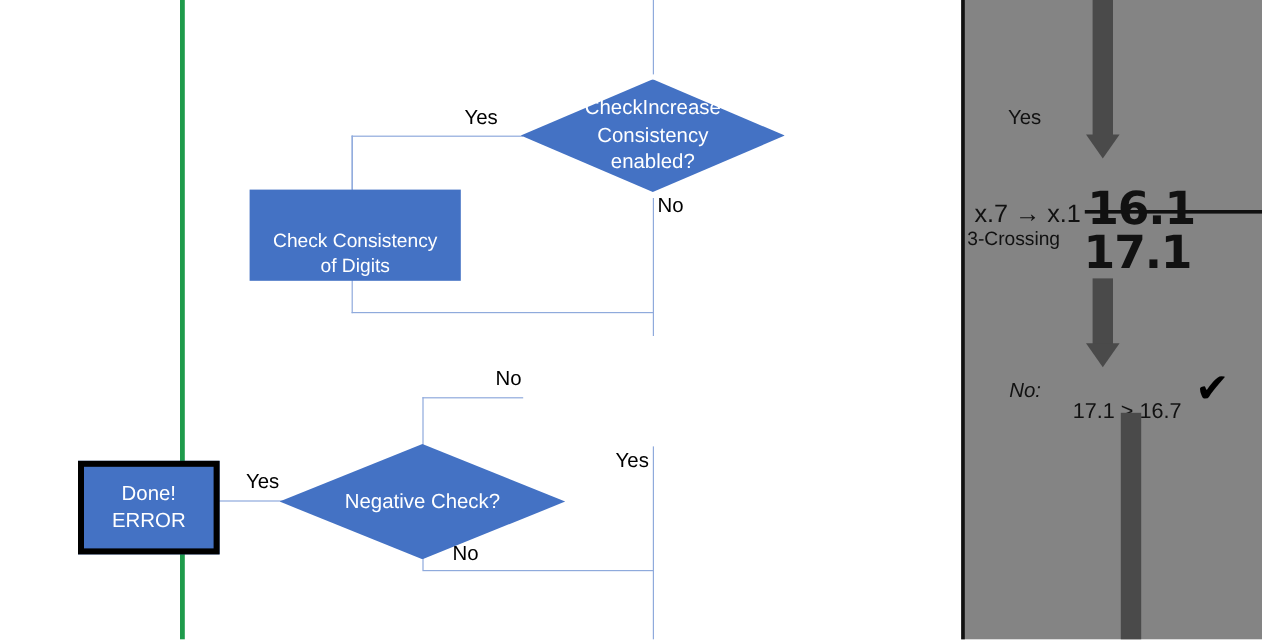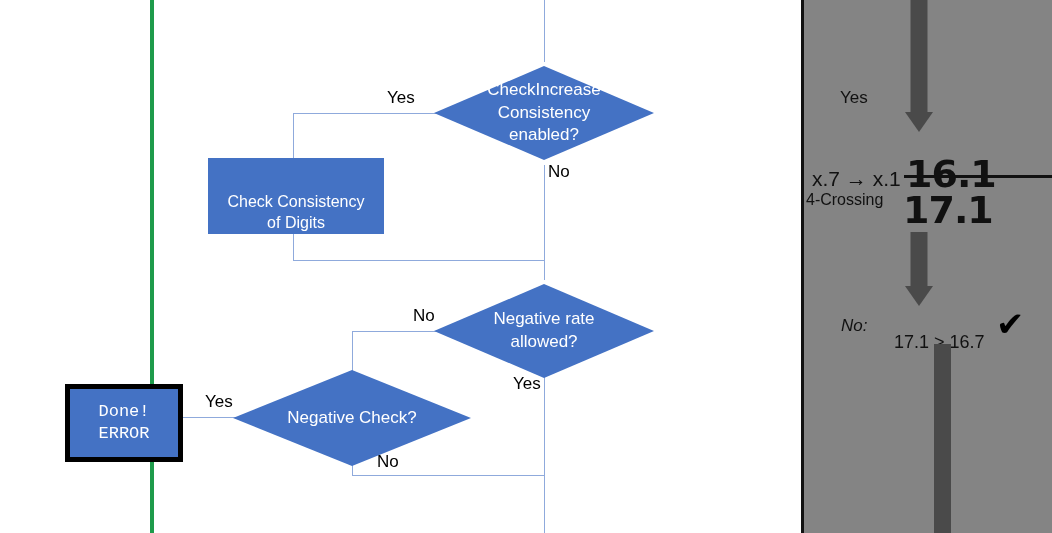--- a/index.html
+++ b/index.html
@@ -17,21 +17,21 @@
      clip-path:polygon(50% 0%,100% 50%,50% 100%,0% 50%);}
   .diamond .dlabel{position:absolute;inset:0;display:flex;flex-direction:column;
      align-items:center;justify-content:center;color:#fff;font-size:17px;
      line-height:1.35;text-align:center;z-index:2;}
 
   .procbox{position:absolute;background:#4472C4;display:flex;align-items:center;
      justify-content:center;color:#fff;font-size:16px;line-height:1.35;text-align:center;}
 
   .termbox{position:absolute;background:#4472C4;border:5px solid #000;
      display:flex;flex-direction:column;align-items:center;justify-content:center;
-     color:#fff;font-size:17px;line-height:1.3;text-align:center;font-family:Liberation Mono, monospace;}
+     color:#fff;font-size:17px;line-height:1.3;text-align:center;}
 
   .edgelbl{position:absolute;color:#000;font-size:17px;white-space:nowrap;}
 
   
   #panel{position:absolute;left:801px;top:0;width:251px;height:533px;
      background:#848484;border-left:3px solid #111;box-sizing:border-box;}
   .arrow{position:absolute;}
   .arrow .shaft{position:absolute;left:50%;transform:translateX(-50%);background:#4A4A4A;}
   .arrow .head{position:absolute;left:50%;transform:translateX(-50%);width:0;height:0;
      border-left:14px solid transparent;border-right:14px solid transparent;
@@ -79,27 +79,20 @@
     </div>
   </div>
 
   <div class="procbox" style="left:208px;top:158px;width:176px;height:76px;align-items:flex-end;">
     <div style="text-align:center;">
       <span>Check Consistency</span><br>
       <span>of Digits</span>
     </div>
   </div>
 
-  <div class="diamond" style="left:434px;top:284px;width:220px;height:94px;">
-    <div class="dshape"></div>
-    <div class="dlabel">
-      <span>Negative rate</span>
-      <span>allowed?</span>
-    </div>
-  </div>
 
   <div class="diamond" style="left:233px;top:370px;width:238px;height:96px;">
     <div class="dshape"></div>
     <div class="dlabel">
       <span>Negative Check?</span>
     </div>
   </div>
 
   <div class="termbox" style="left:65px;top:384px;width:108px;height:68px;">
     <span>Done!</span>
@@ -118,21 +111,21 @@
     <div class="arrow" style="left:80px;top:0;width:70px;height:134px;">
       <div class="shaft" style="top:0;width:17px;height:114px;"></div>
       <div class="head" style="top:112px;"></div>
     </div>
 
     <div class="ptext" style="left:36px;top:88px;font-size:17px;">Yes</div>
 
     <div class="ptext" style="left:8px;top:167px;font-size:21px;">x.7 → x.1</div>
     <div class="ptext big strike" style="left:102px;top:152px;">16.1</div>
 
-    <div class="ptext" style="left:2px;top:191px;font-size:16px;">4-Crossing</div>
+    <div class="ptext" style="left:2px;top:191px;font-size:16px;">3-Crossing</div>
     <div class="ptext big" style="left:99px;top:188px;">17.1</div>
 
     <div class="arrow" style="left:80px;top:232px;width:70px;height:76px;">
       <div class="shaft" style="top:0;width:17px;height:56px;"></div>
       <div class="head" style="top:54px;"></div>
     </div>
 
     <div class="ptext" style="left:37px;top:316px;font-size:17px;font-style:italic;">No:</div>
     <div class="ptext" style="left:90px;top:332px;font-size:18px;">17.1 &gt; 16.7</div>
     <div class="check" style="left:192px;top:307px;">✔</div>

